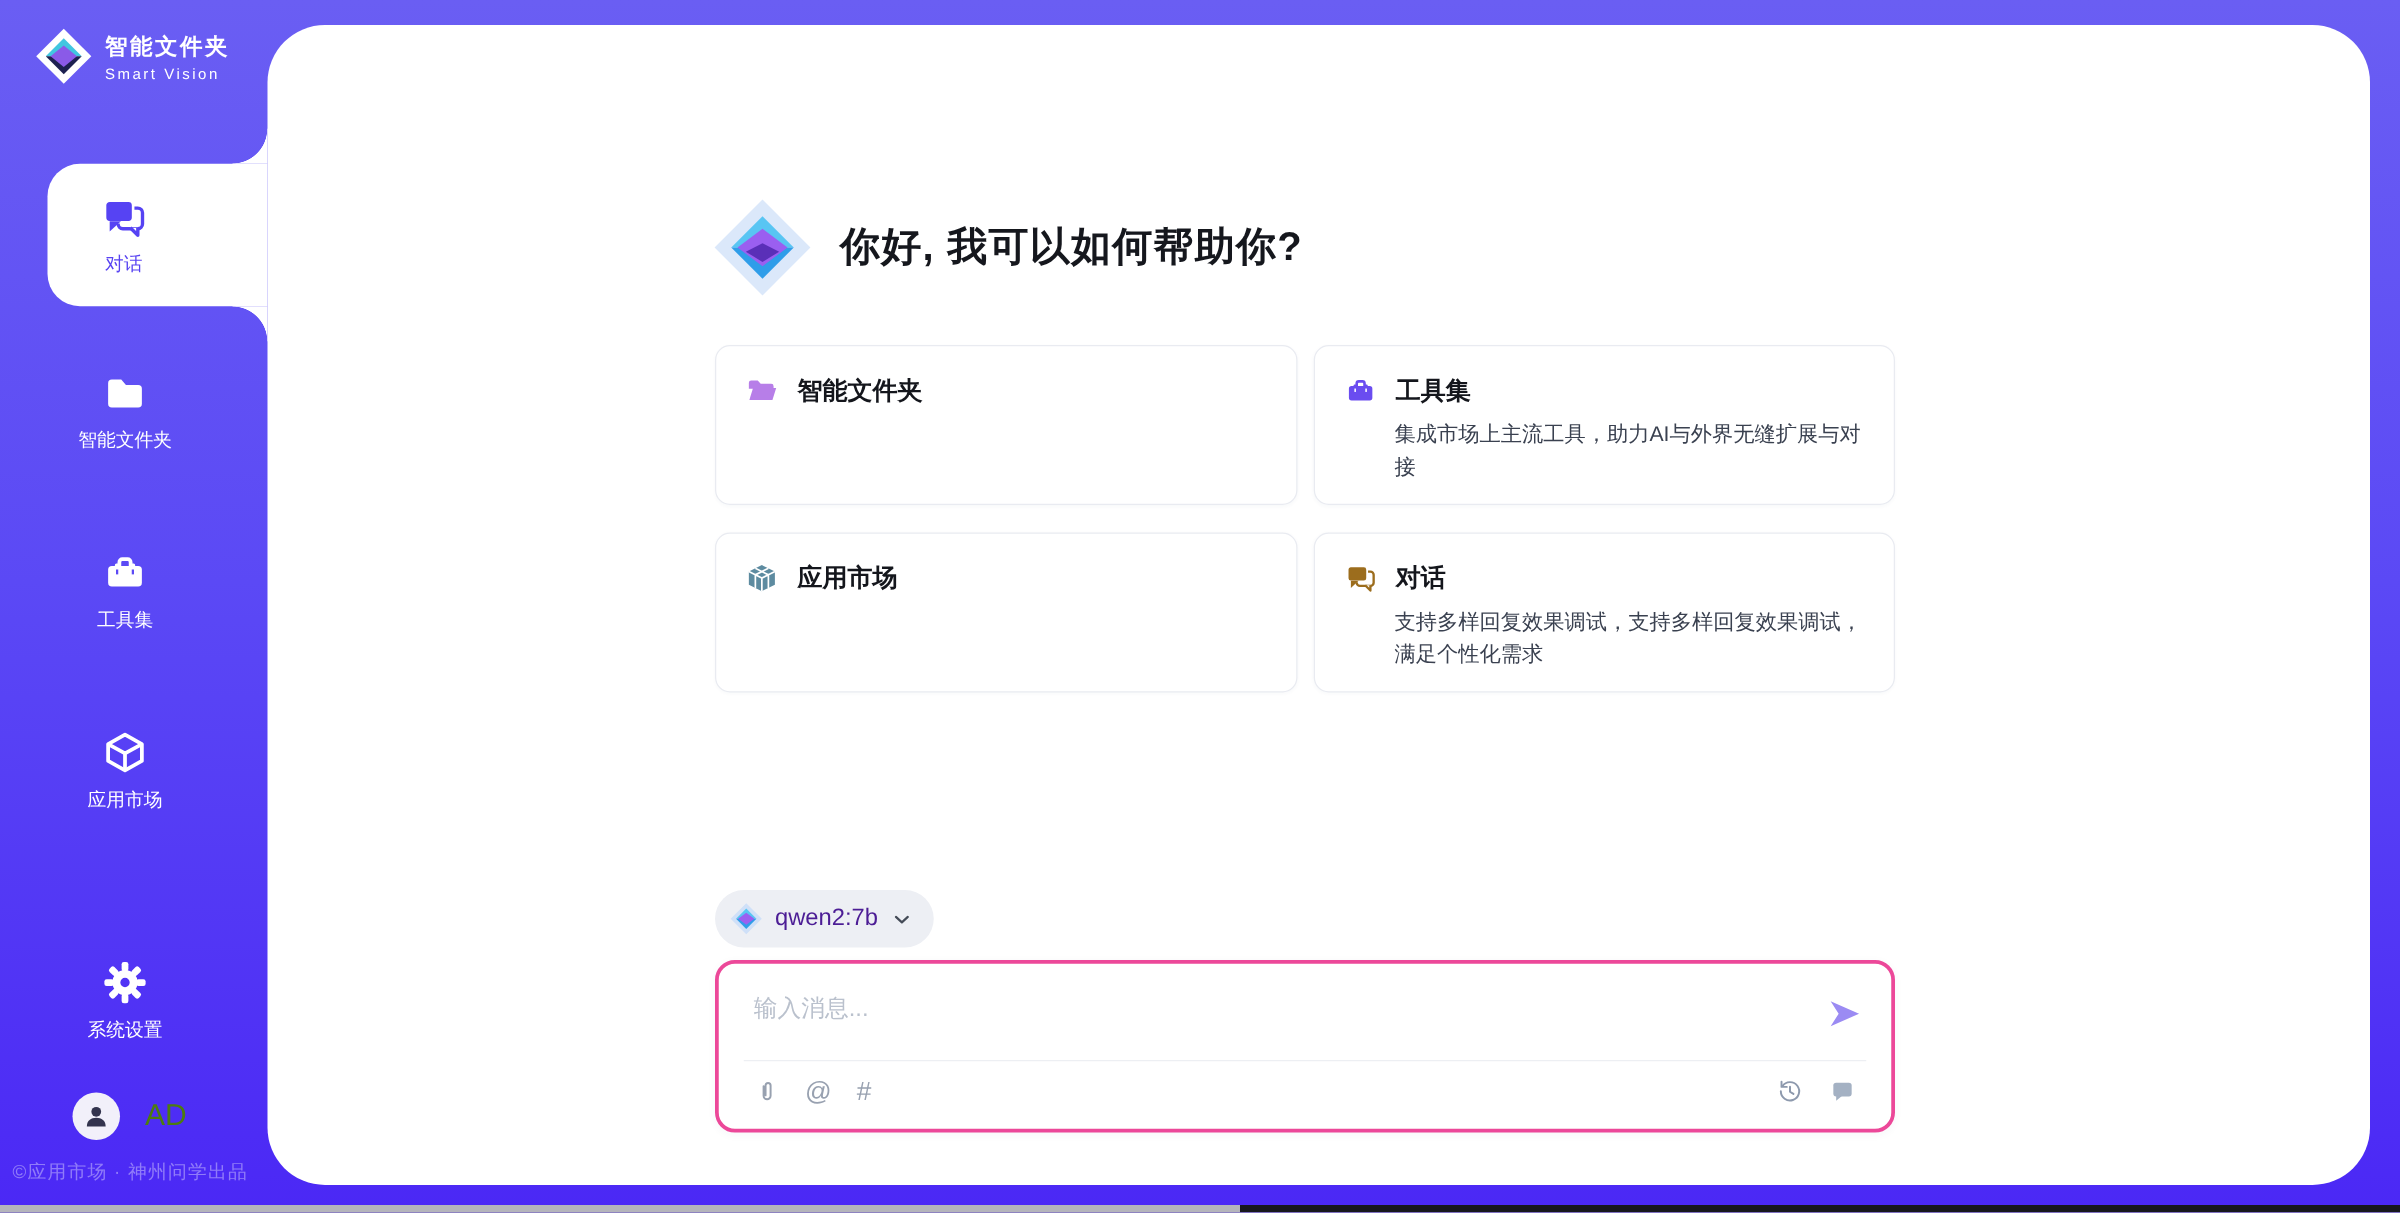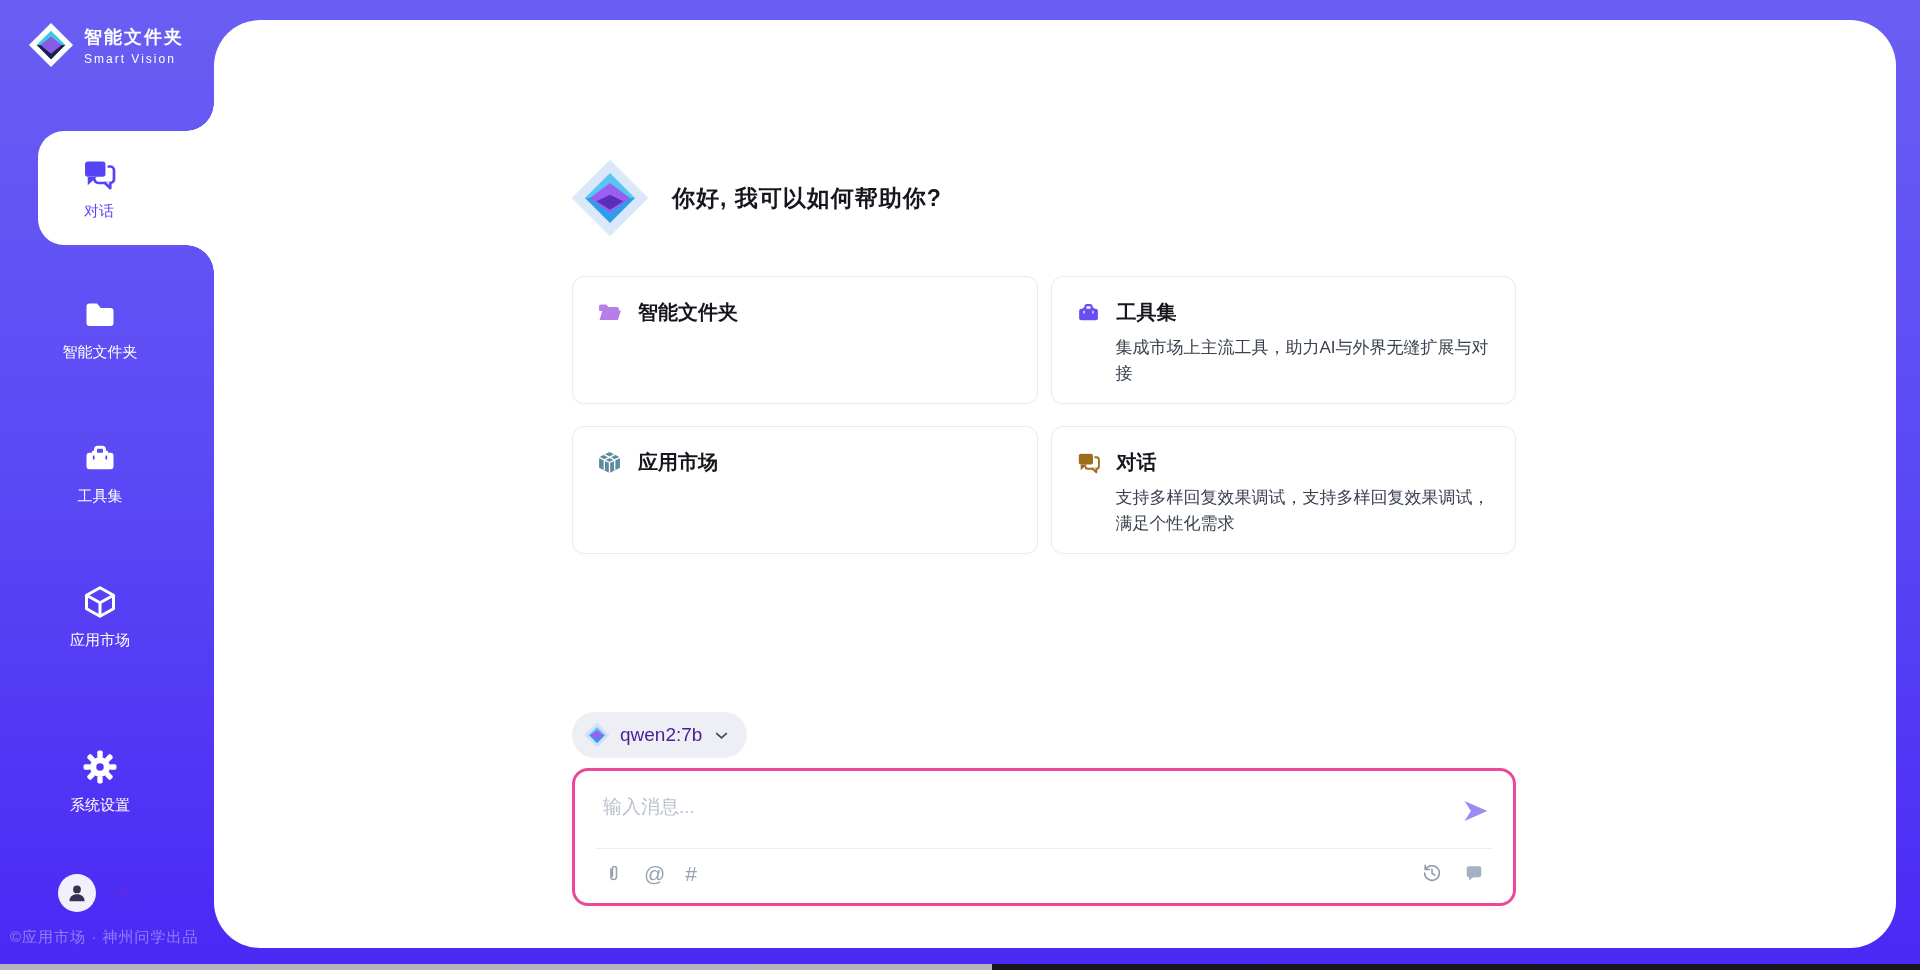--- a/index.html
+++ b/index.html
@@ -29,28 +29,28 @@
   }
   .tab-active .lbl { color:#5742f2; font-size:15px; }
   .fillet { position:absolute; width:28px; height:28px; left:186px; }
   .fillet.top { top:103px; background:radial-gradient(circle 28px at 0 0, transparent 27.5px, #fff 28px); }
   .fillet.bottom { top:245px; background:radial-gradient(circle 28px at 0 100%, transparent 27.5px, #fff 28px); }
   .nav-item {
     position:absolute; left:18px; width:164px; text-align:center; cursor:pointer;
     display:flex; flex-direction:column; align-items:center; gap:11px;
   }
   .nav-item .lbl { color:#fff; font-size:15px; }
-  .nav-folder { top:296px; } .nav-toolbox { top:440px; } .nav-cube { top:584px; } .nav-gear { top:749px;text-align:center; }
+  .nav-folder { top:296px; } .nav-toolbox { top:440px; } .nav-cube { top:584px; } .nav-gear { top:768px;text-align:center; }
   .user-row { position:absolute; left:58px; top:874px; display:flex; align-items:center; gap:20px; cursor:pointer; }
   .avatar { width:38px; height:38px; border-radius:50%; background:#f2f0fa; display:flex; align-items:center; justify-content:center; }
-  .user-name { color:#6d28d9; font-size:13px; }
+  .user-name { color:#4d7c0f; font-size:24px; }
   .copyright { position:absolute; left:10px; top:928px; font-size:15px; color:rgba(255,255,255,.38); letter-spacing:1px; }
   
   .greeting { position:absolute; left:570px; top:158px; display:flex; align-items:center; gap:22px; }
-  .greeting h1 { font-size:23px; font-weight:bold; color:#15171d; letter-spacing:1px; }
+  .greeting h1 { font-size:32px; font-weight:bold; color:#15171d; letter-spacing:1px; }
   .cards { position:absolute; left:572px; top:276px; width:944px; display:grid; grid-template-columns:1fr 1fr; column-gap:13px; row-gap:22px; }
   .card {
     background:#fff; border:1px solid #e9ebf1; border-radius:12px;
     padding:22px 20px 22px 24px; height:128px; cursor:pointer;
     box-shadow:0 1px 3px rgba(40,50,90,.03);
   }
   .card-head { display:flex; align-items:center; gap:16px; }
   .card-title { font-size:20px; font-weight:bold; color:#14161c; }
   .card-desc { margin:9px 4px 0 40px; font-size:17px; line-height:1.5; color:#3a4150; }
   .model-pill {

